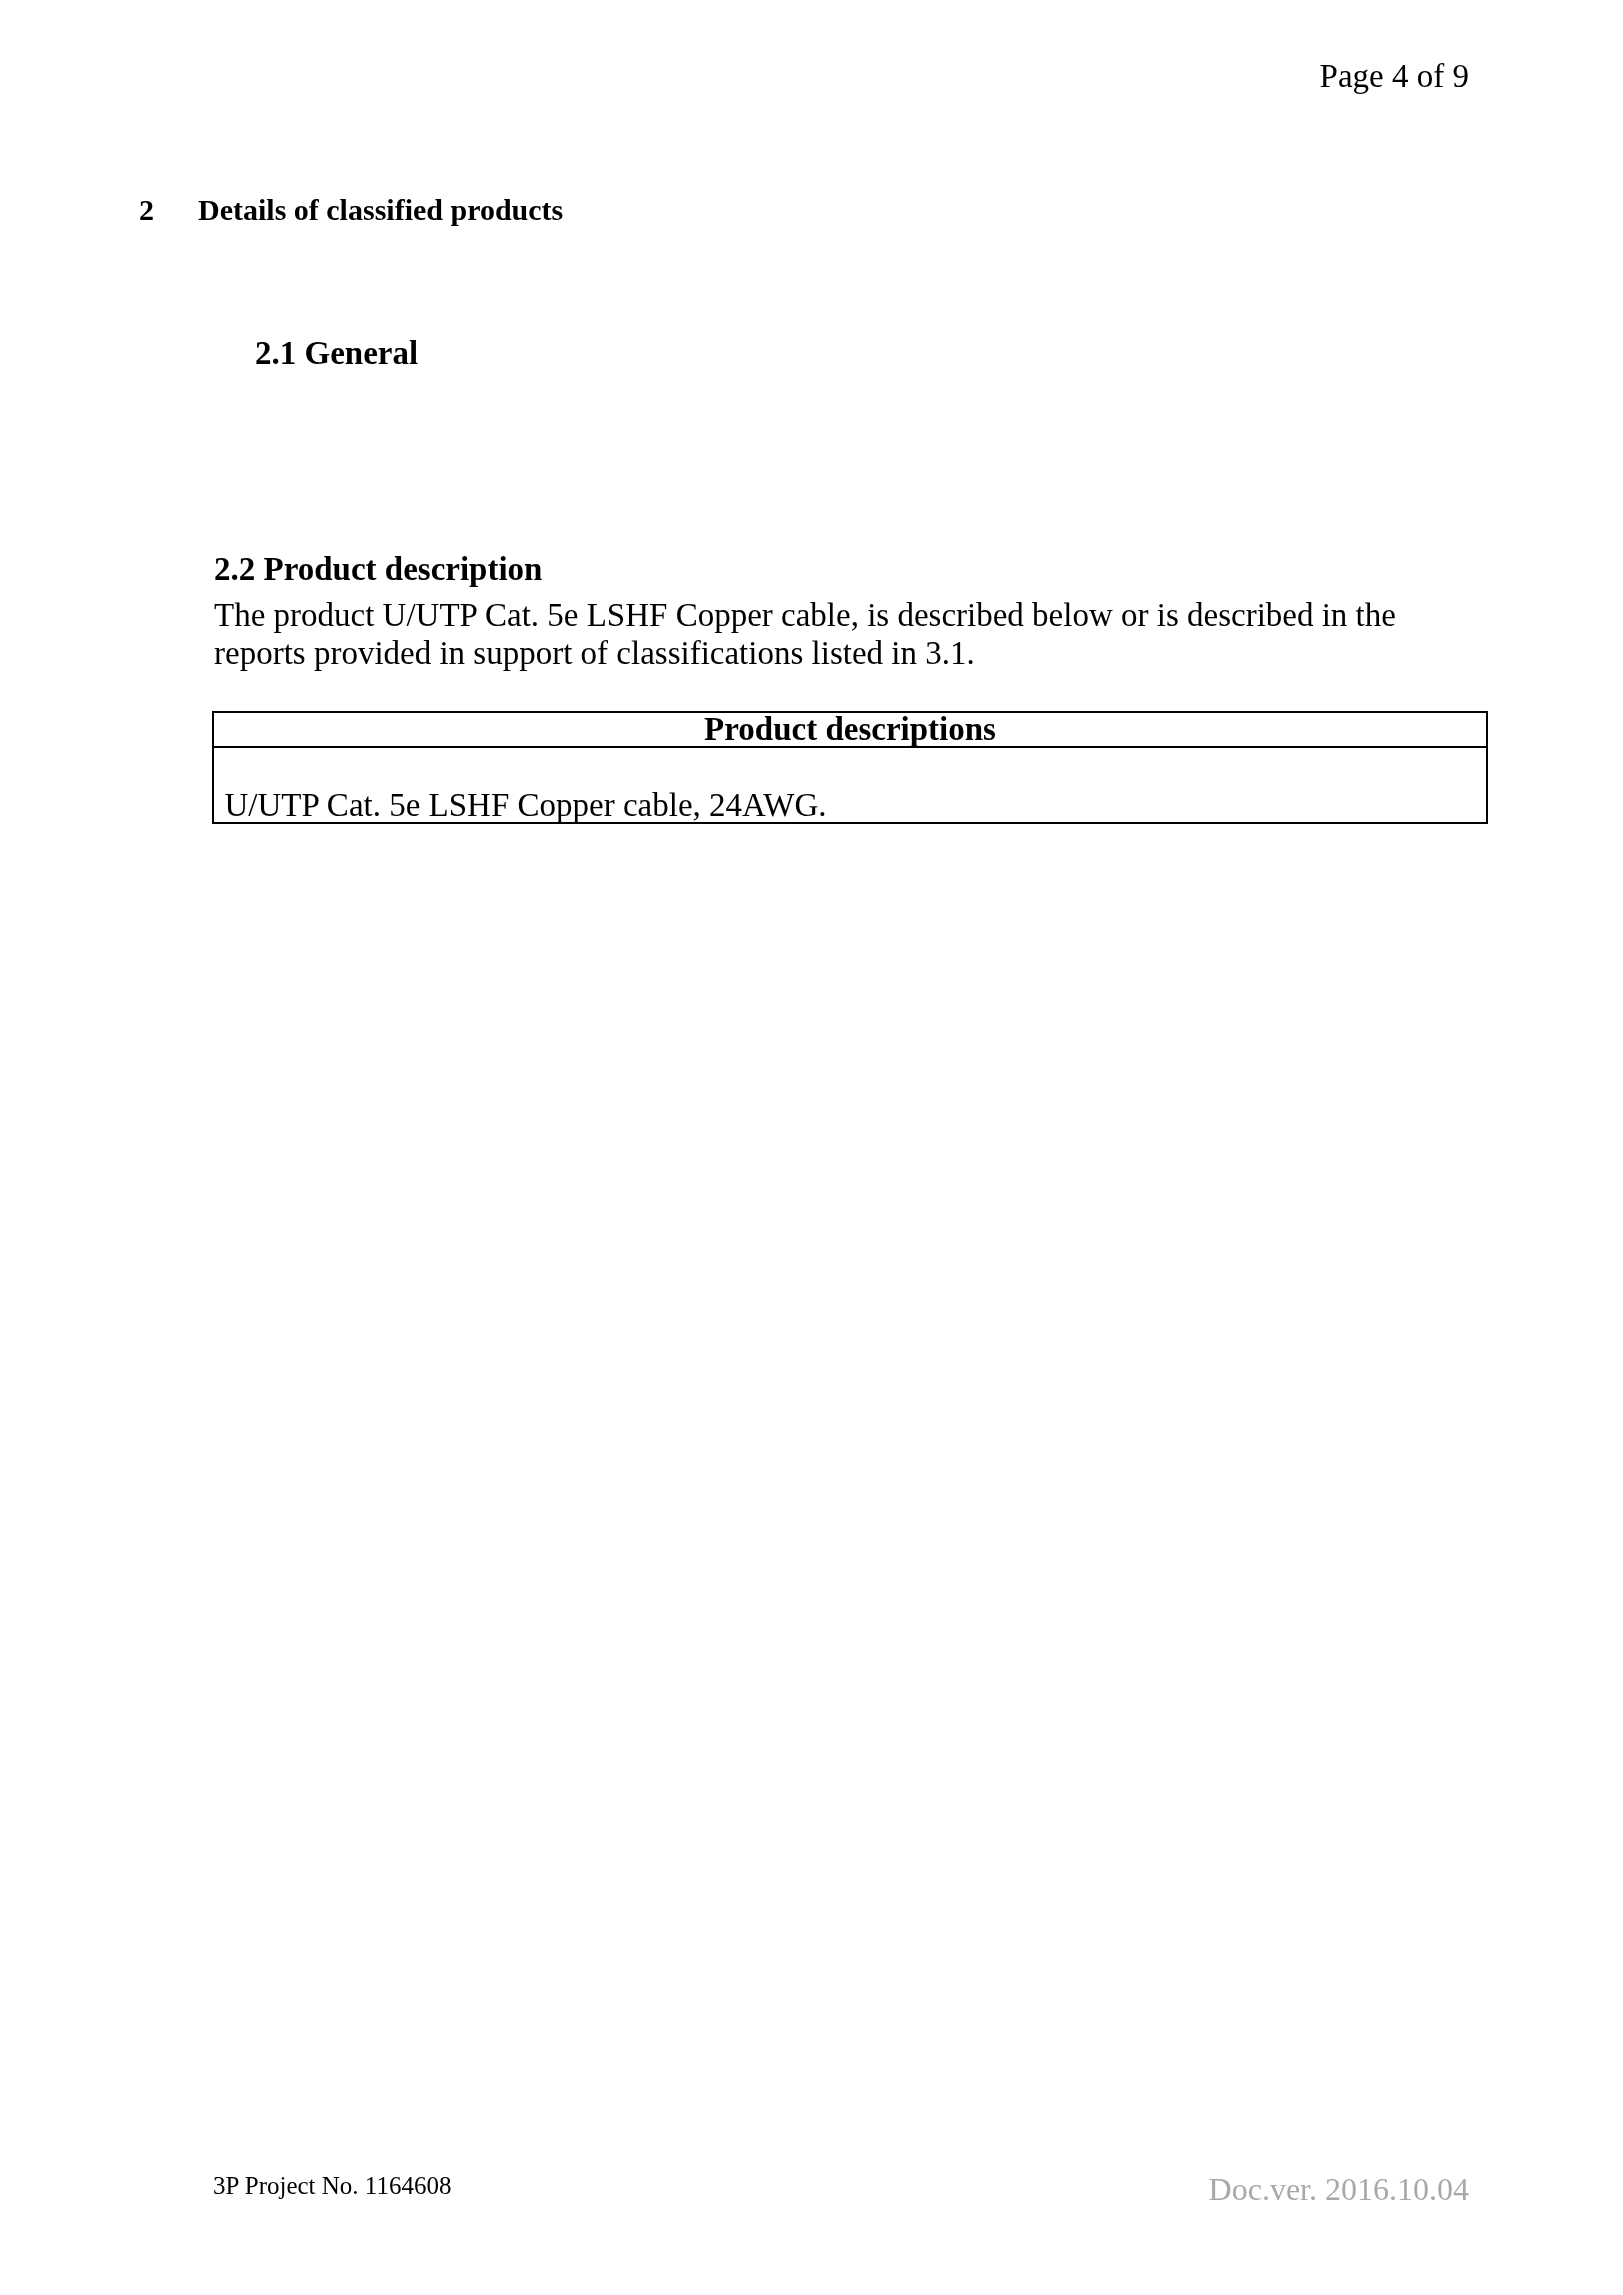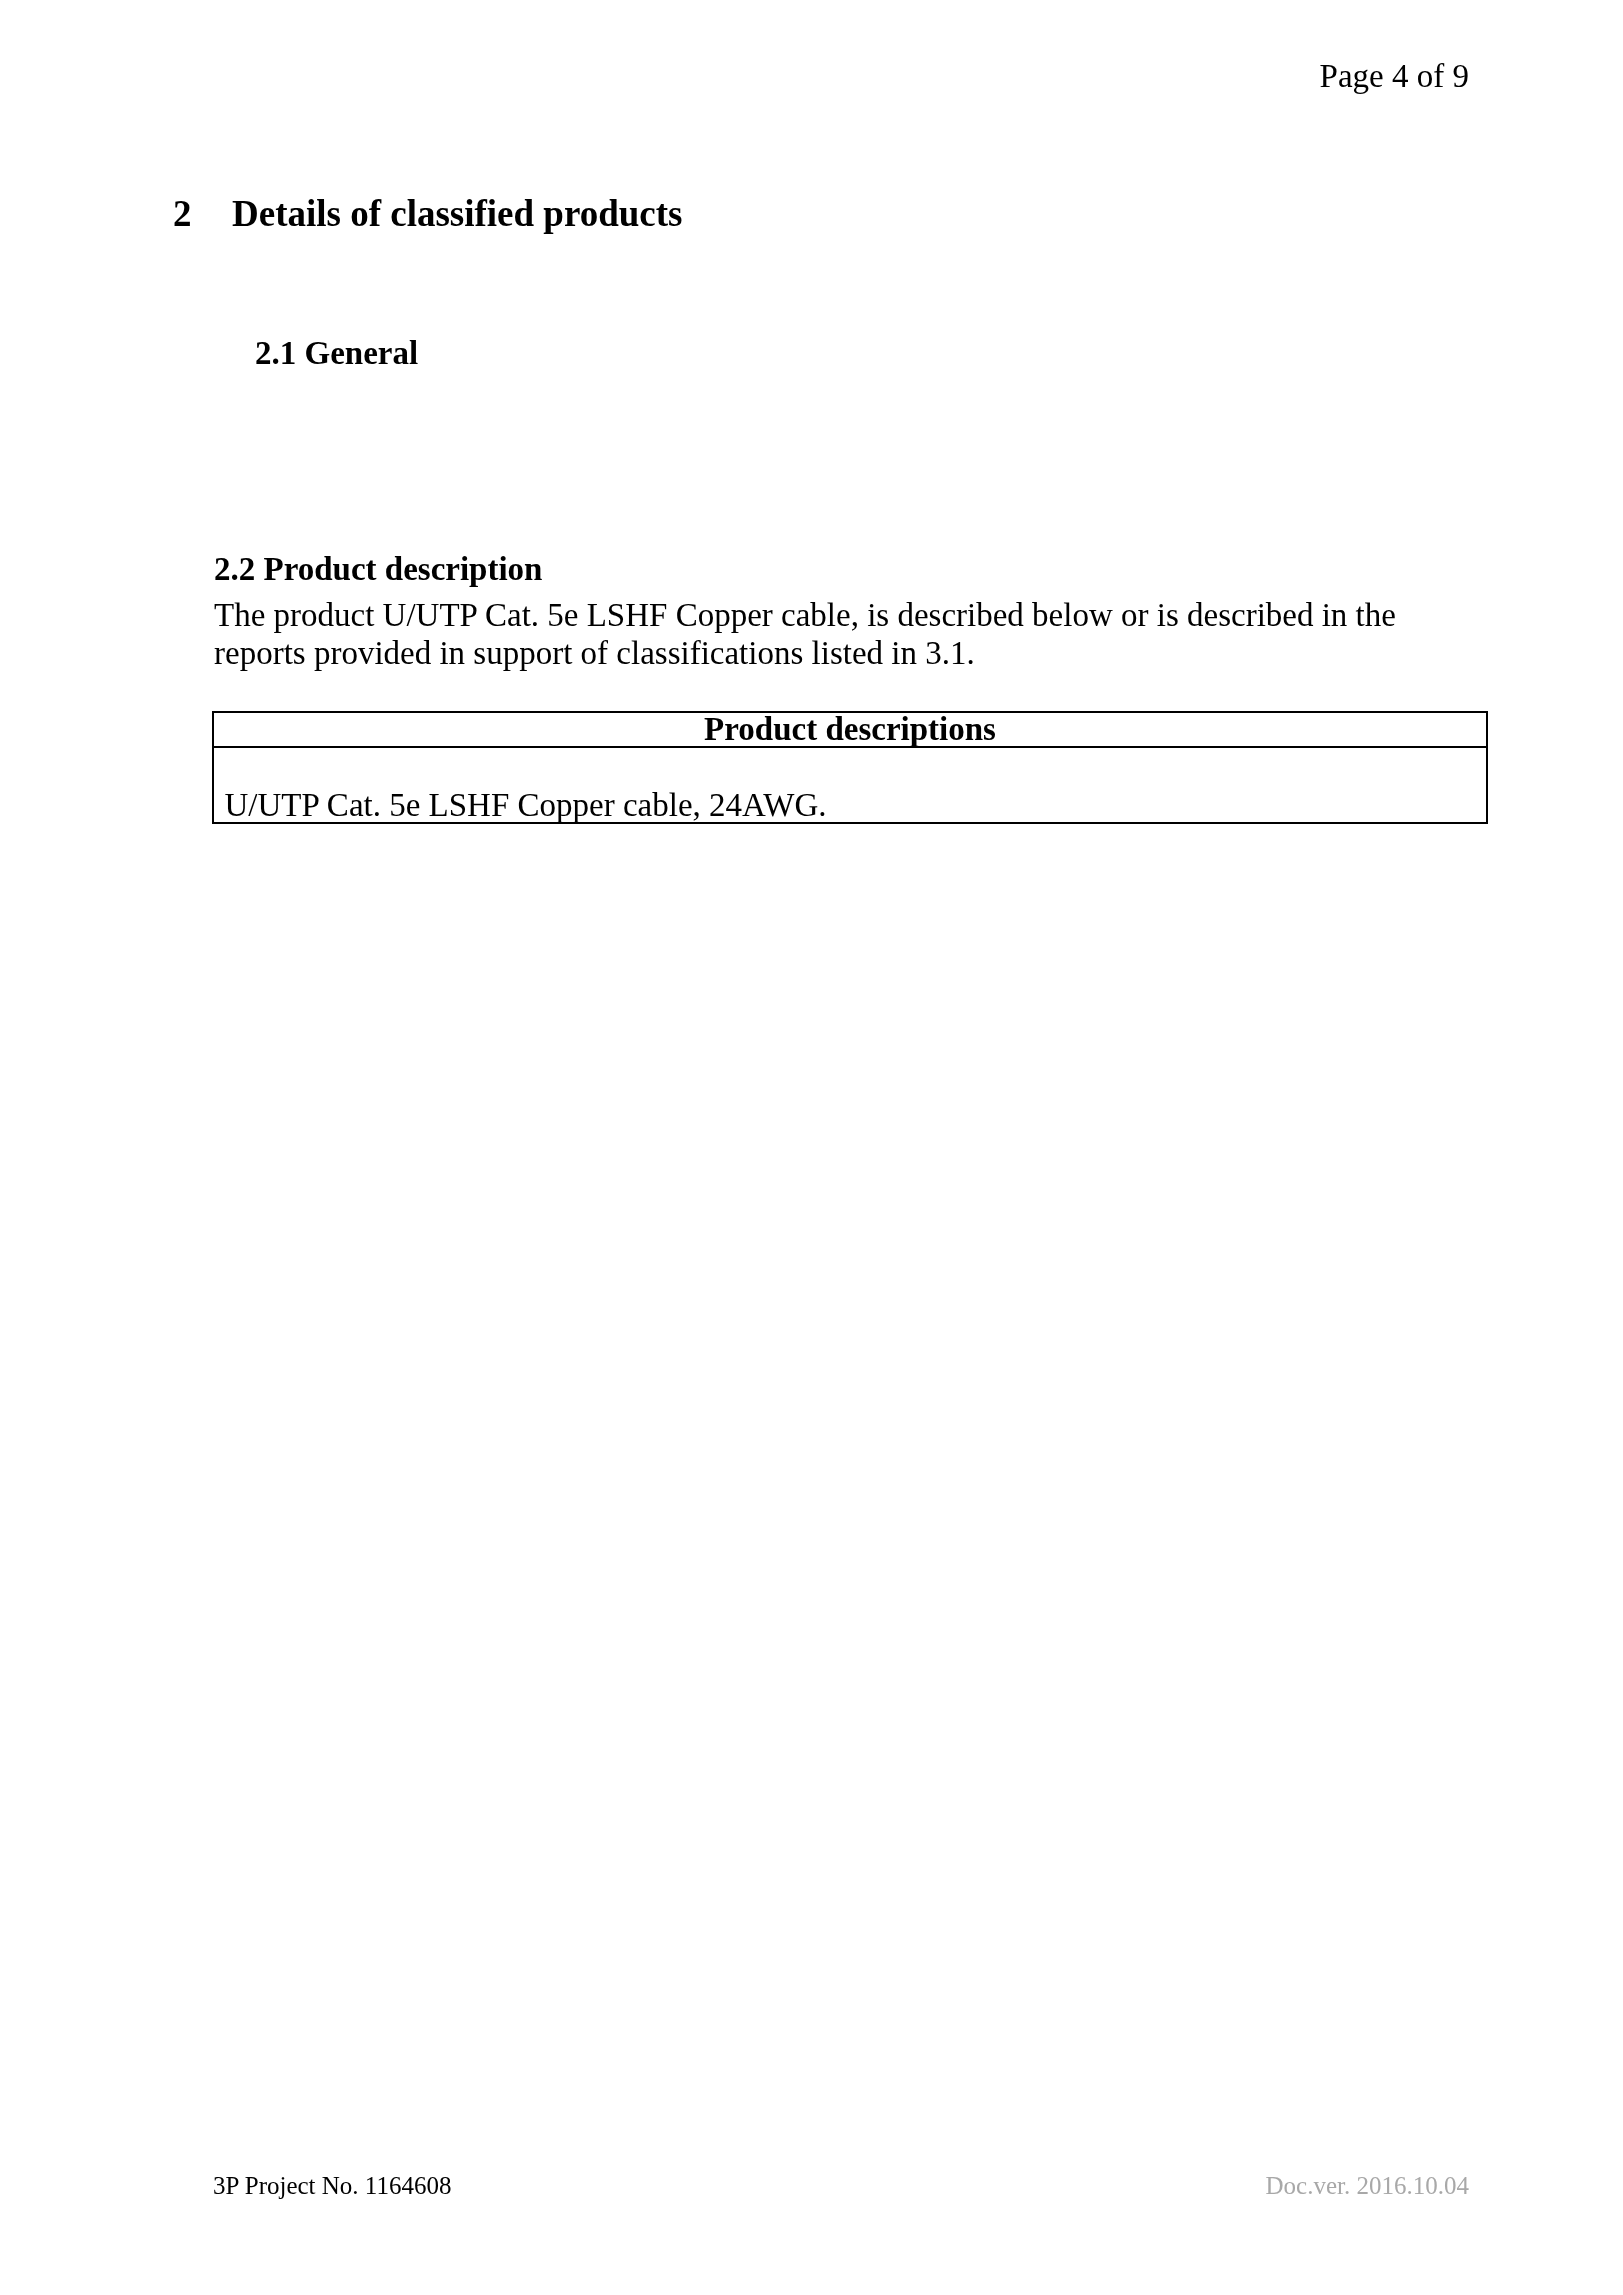--- a/index.html
+++ b/index.html
@@ -19,22 +19,22 @@
     position: absolute;
     top: 60px;
     right: 154px;
     font-size: 33px;
     line-height: 1;
     text-align: right;
   }
   .h1 {
     position: absolute;
     top: 195px;
-    left: 173px;
-    font-size: 37px;
+    left: 139px;
+    font-size: 30px;
     font-weight: bold;
     line-height: 1;
     white-space: nowrap;
   }
   .h1 .h1-number {
     display: inline-block;
     width: 59px;
   }
   .h2 {
     position: absolute;
@@ -88,21 +88,21 @@
     top: 2173px;
     left: 213px;
     font-size: 25px;
     line-height: 1;
     color: #000000;
   }
   .footer-right {
     position: absolute;
     top: 2173px;
     right: 154px;
-    font-size: 25px;
+    font-size: 32px;
     line-height: 1;
     color: #a8a8a8;
   }
 </style>
 </head>
 <body>
 
 <div class="page">
 
   <div class="page-header">Page 4 of 9</div>

